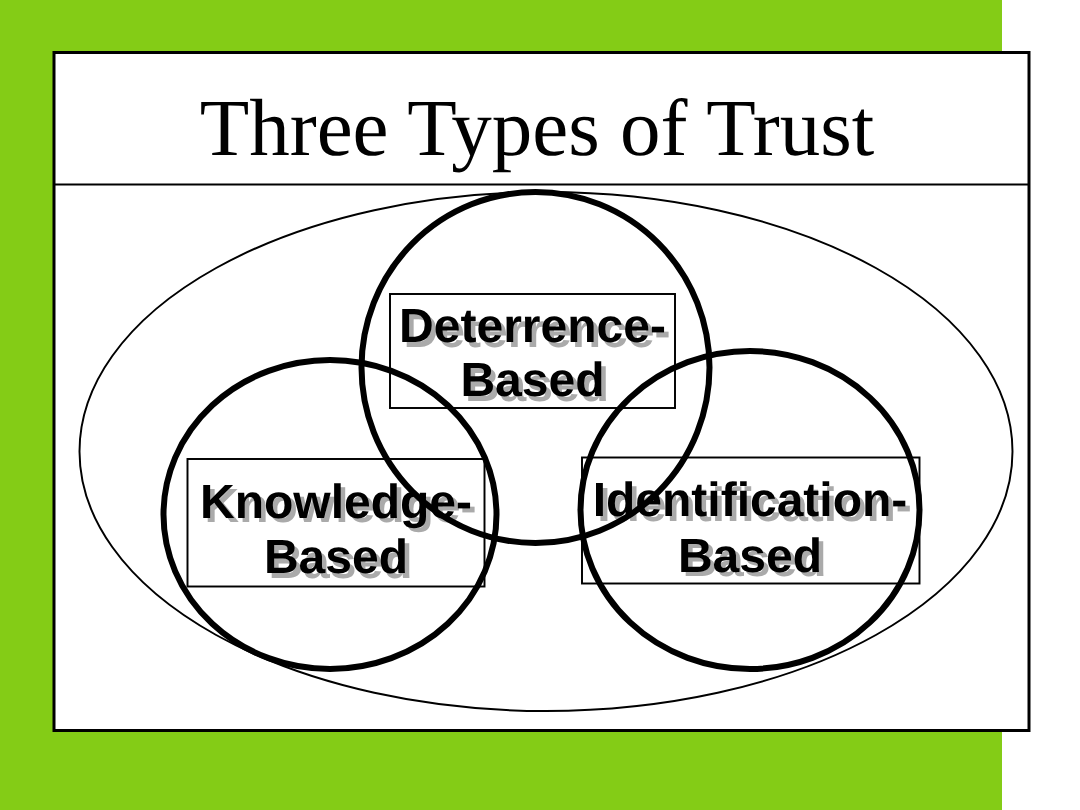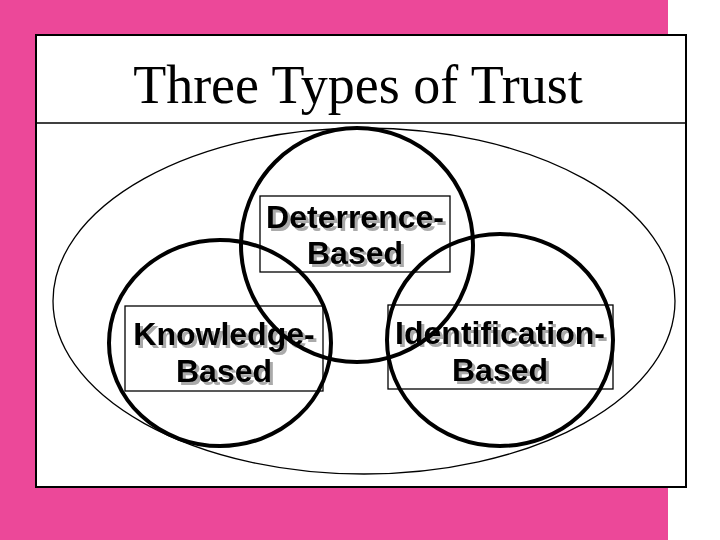--- a/index.html
+++ b/index.html
@@ -7,21 +7,21 @@
     padding: 0;
     background: #ffffff;
     width: 720px;
     height: 540px;
     overflow: hidden;
   }
   #page {
     position: relative;
     width: 668px;
     height: 540px;
-    background: #ec4899;
+    background: #84cc16;
   }
   svg {
     display: block;
   }
   .title-text {
     font-family: "Liberation Serif", "DejaVu Serif", serif;
     font-size: 54px;
     fill: #000000;
   }
   .label-text {

